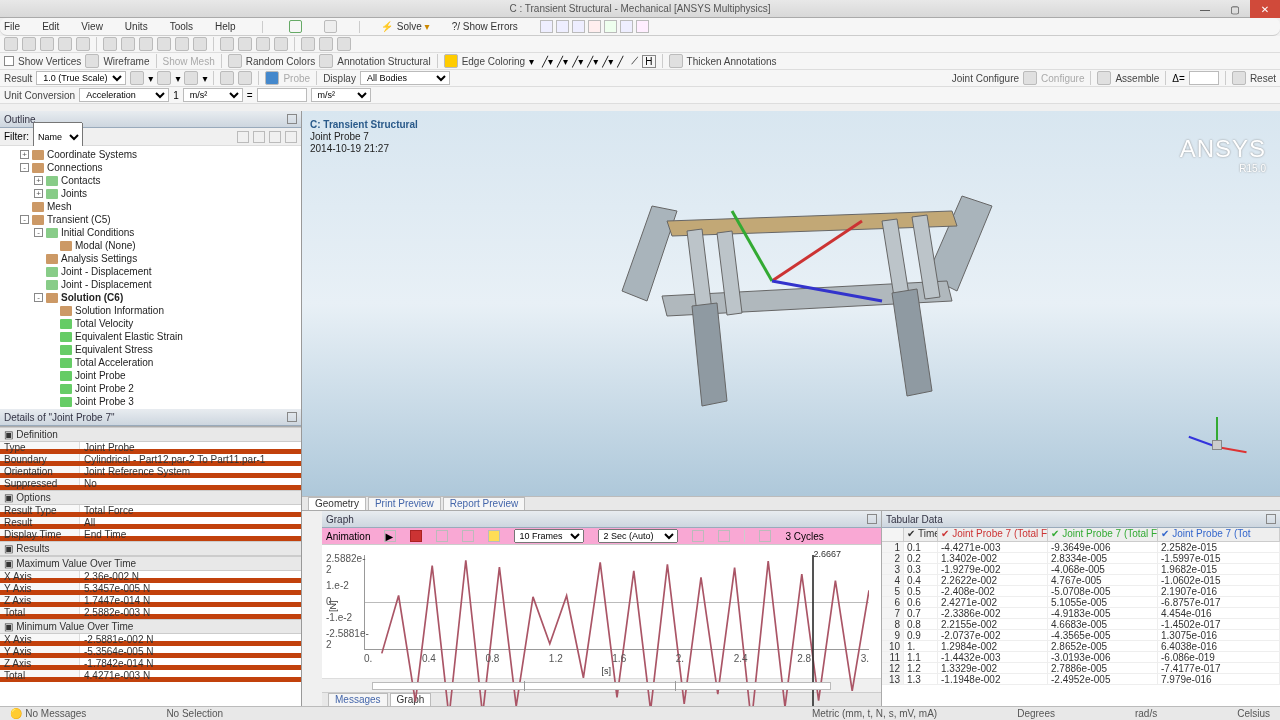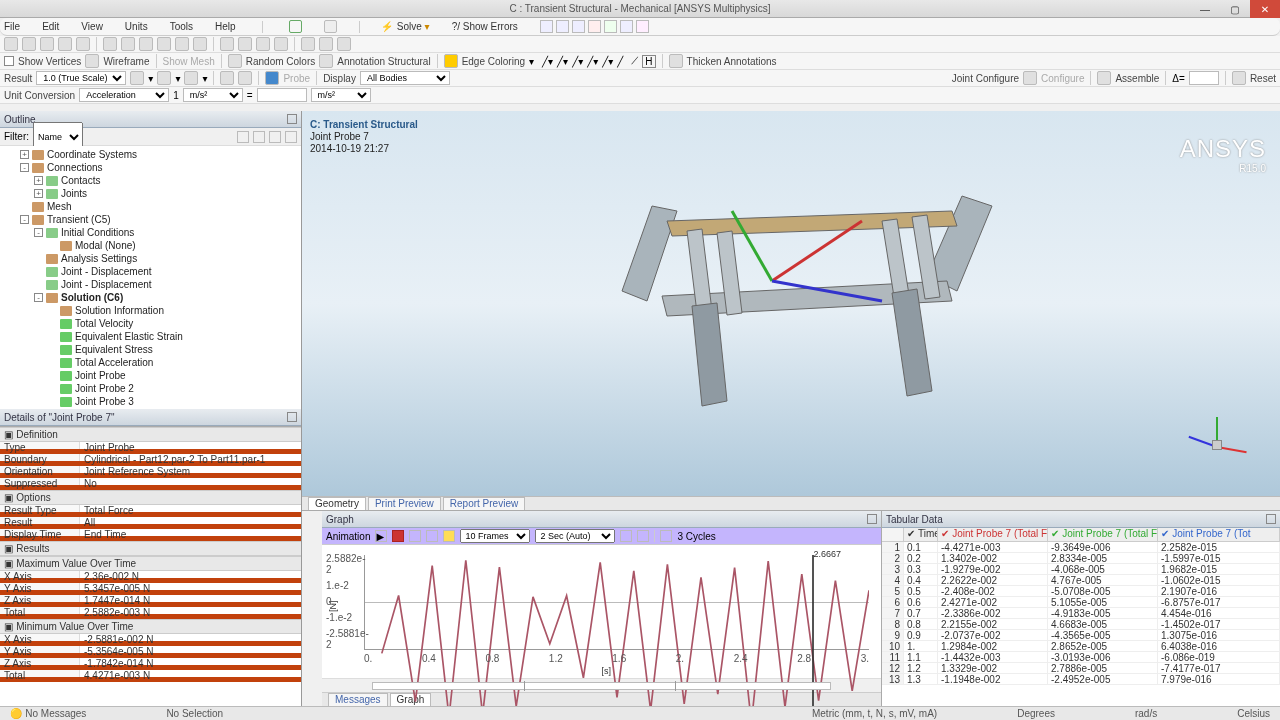--- a/index.html
+++ b/index.html
@@ -72,21 +72,21 @@
 .model-sketch { position:absolute; left:290px; top:40px; width:420px; height:300px; }
 
 
 .vtabs { height:14px; background:#e8e8e8; border-top:1px solid #bbb; display:flex; align-items:center; padding:0 6px; gap:2px; }
 .vtab { padding:0 6px; background:#f6f6f6; border:1px solid #bbb; border-bottom:none; height:13px; color:#46a; }
 .vtab.act { background:#fff; color:#333; }
 
 
 .botrow { height:196px; display:flex; border-top:1px solid #aaa; }
 .graphpane { flex:1; display:flex; flex-direction:column; border-right:1px solid #aaa; background:#fff;margin-left:20px; }
-.gtoolbar { height:17px; background:#c4b5fd; border-bottom:1px solid #ccc; display:flex; align-items:center; padding:0 4px; gap:5px; }
+.gtoolbar { height:17px; background:#f9a8d4; border-bottom:1px solid #ccc; display:flex; align-items:center; padding:0 4px; gap:14px; }
 .gtoolbar .gico { width:12px; height:12px; border:1px solid #bbb; }
 .gtoolbar .gico.red { background:#c33; border-color:#a22; }
 .gtoolbar select { height:14px; font-size:9px; }
 .gtoolbar .gico.bulb { background:#fd5; }
 .chart { flex:1; position:relative; padding:6px 10px 6px 34px; }
 .chart .yl { position:absolute; left:6px; top:50%; transform:rotate(-90deg); transform-origin:left top; font-size:9px; color:#333; }
 .chart .xl { position:absolute; bottom:2px; left:50%; font-size:9px; color:#333; }
 .chart .cursor-lbl { position:absolute; top:4px; right:40px; font-size:9px; color:#333; }
 .plotarea { position:absolute; left:42px; right:12px; top:10px; bottom:28px; border-left:1px solid #999; border-bottom:1px solid #999; }
 .zero { position:absolute; left:0; right:0; top:50%; border-top:1px solid #bbb; }

